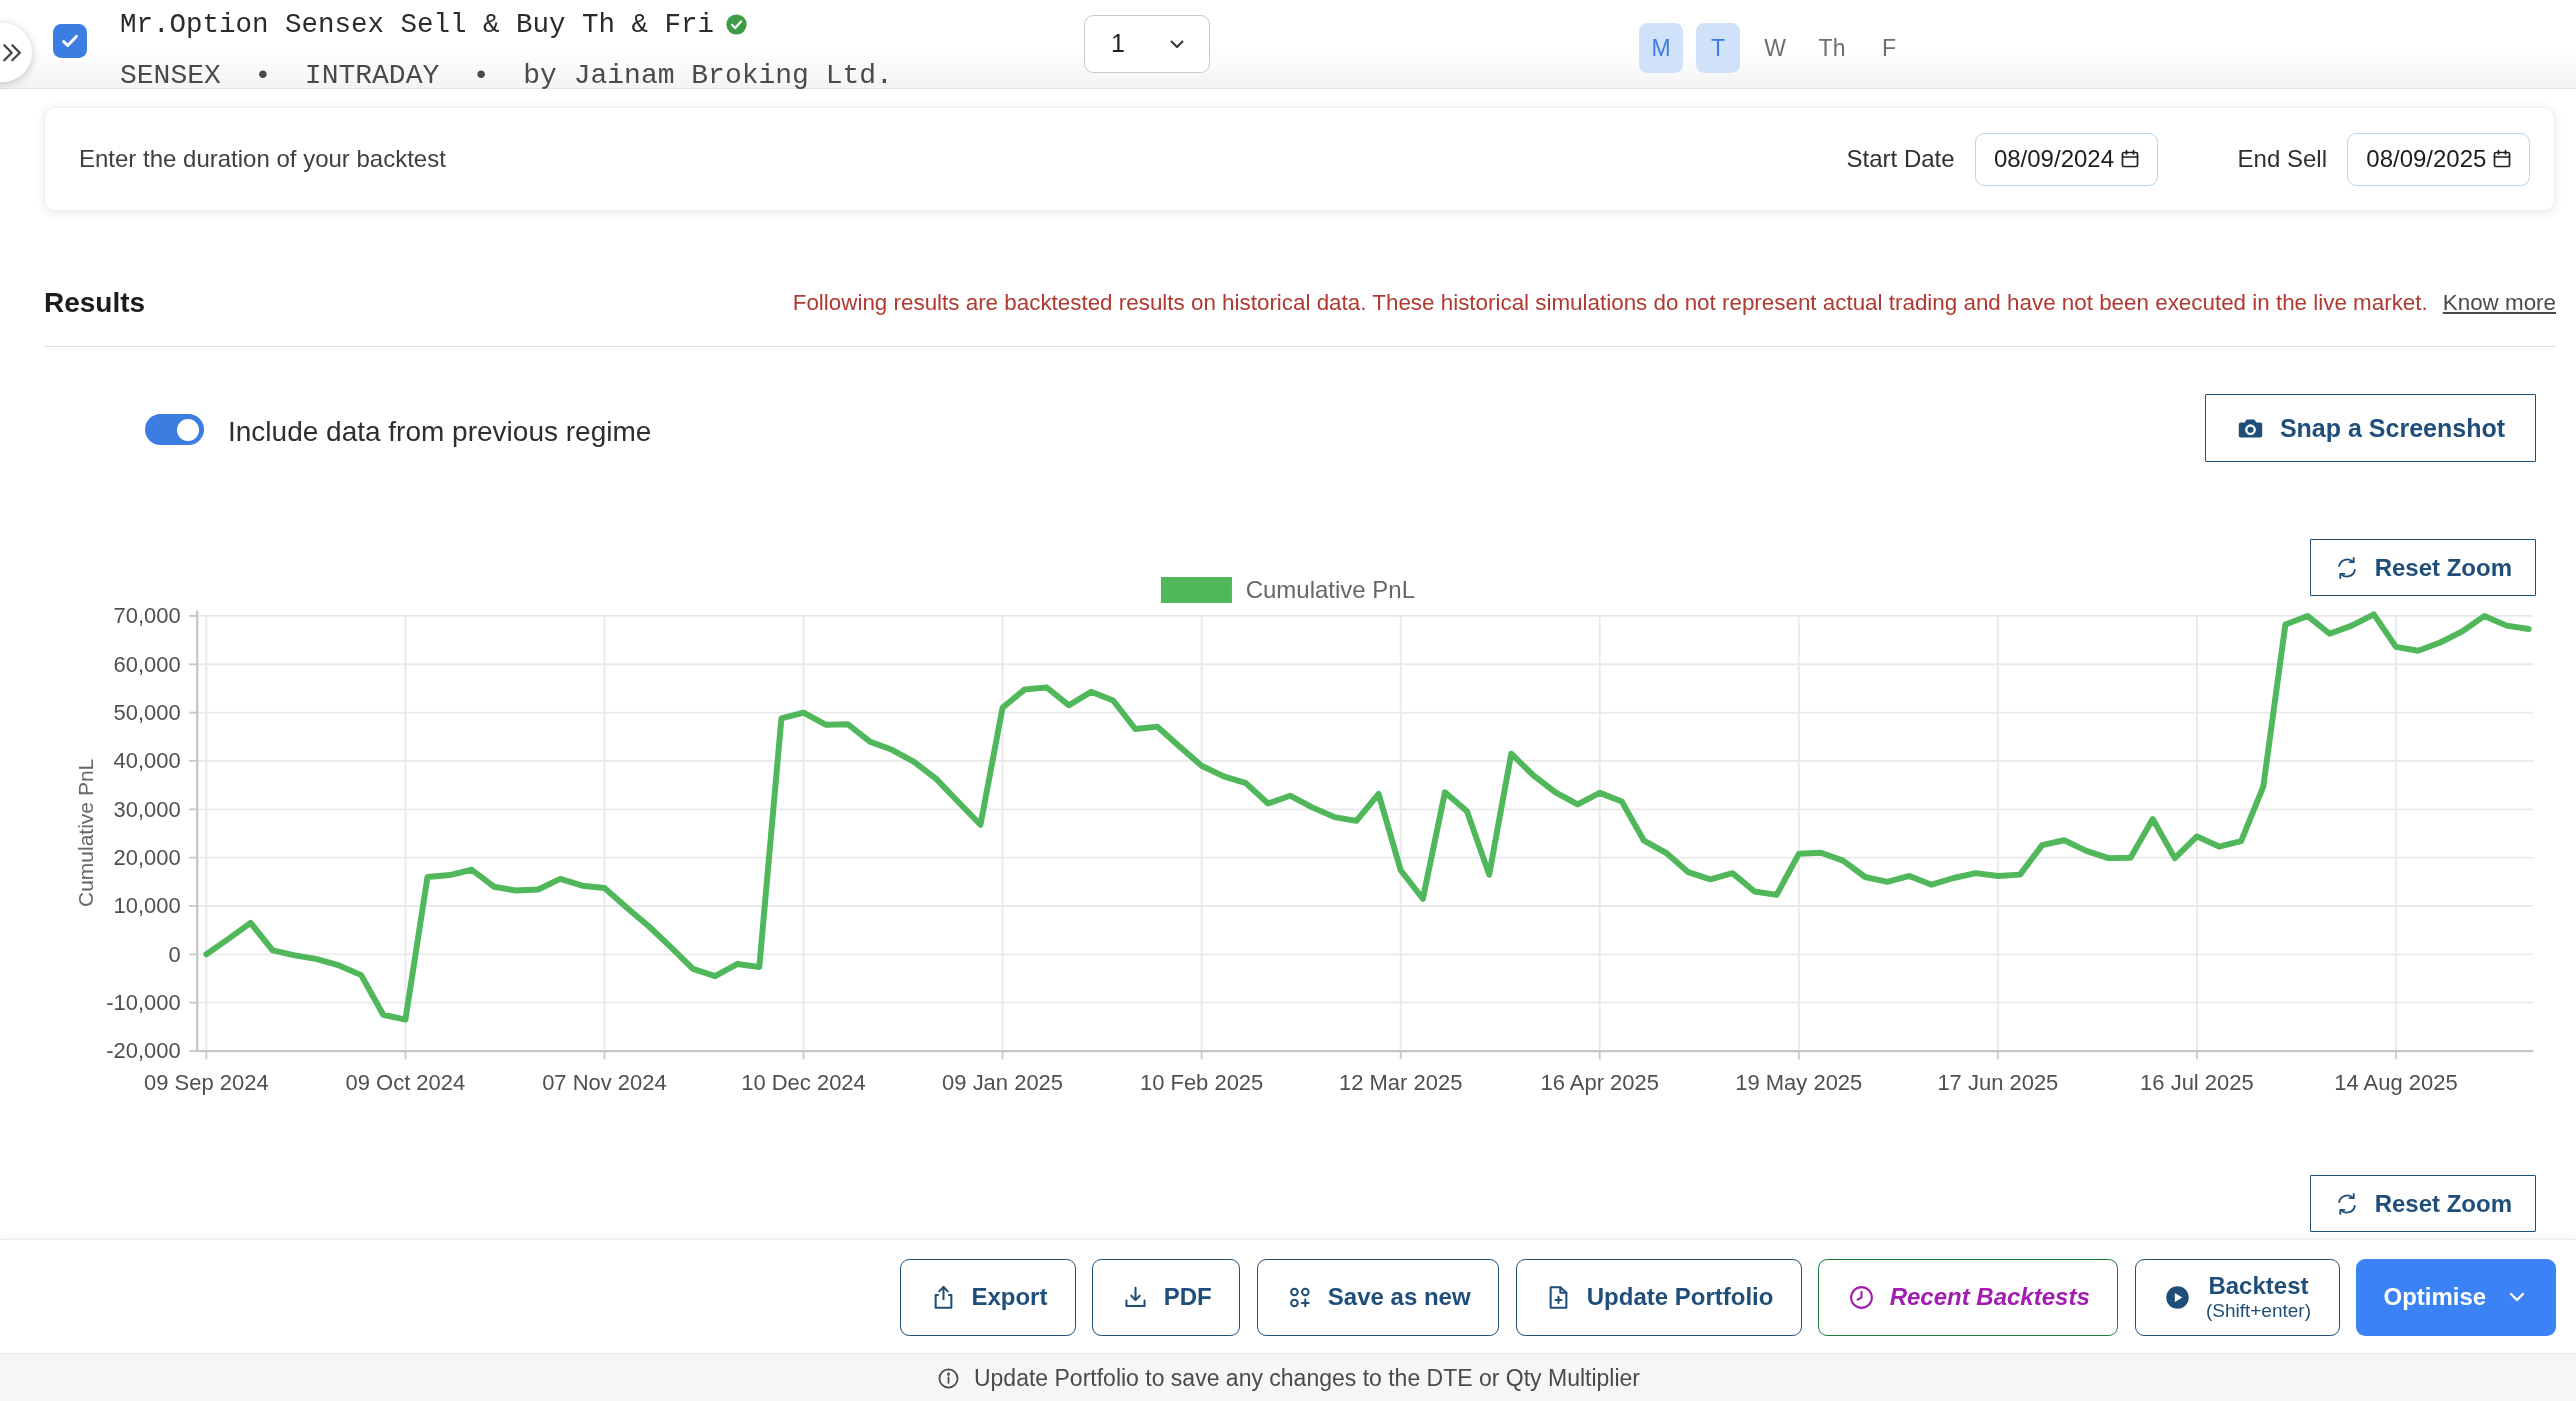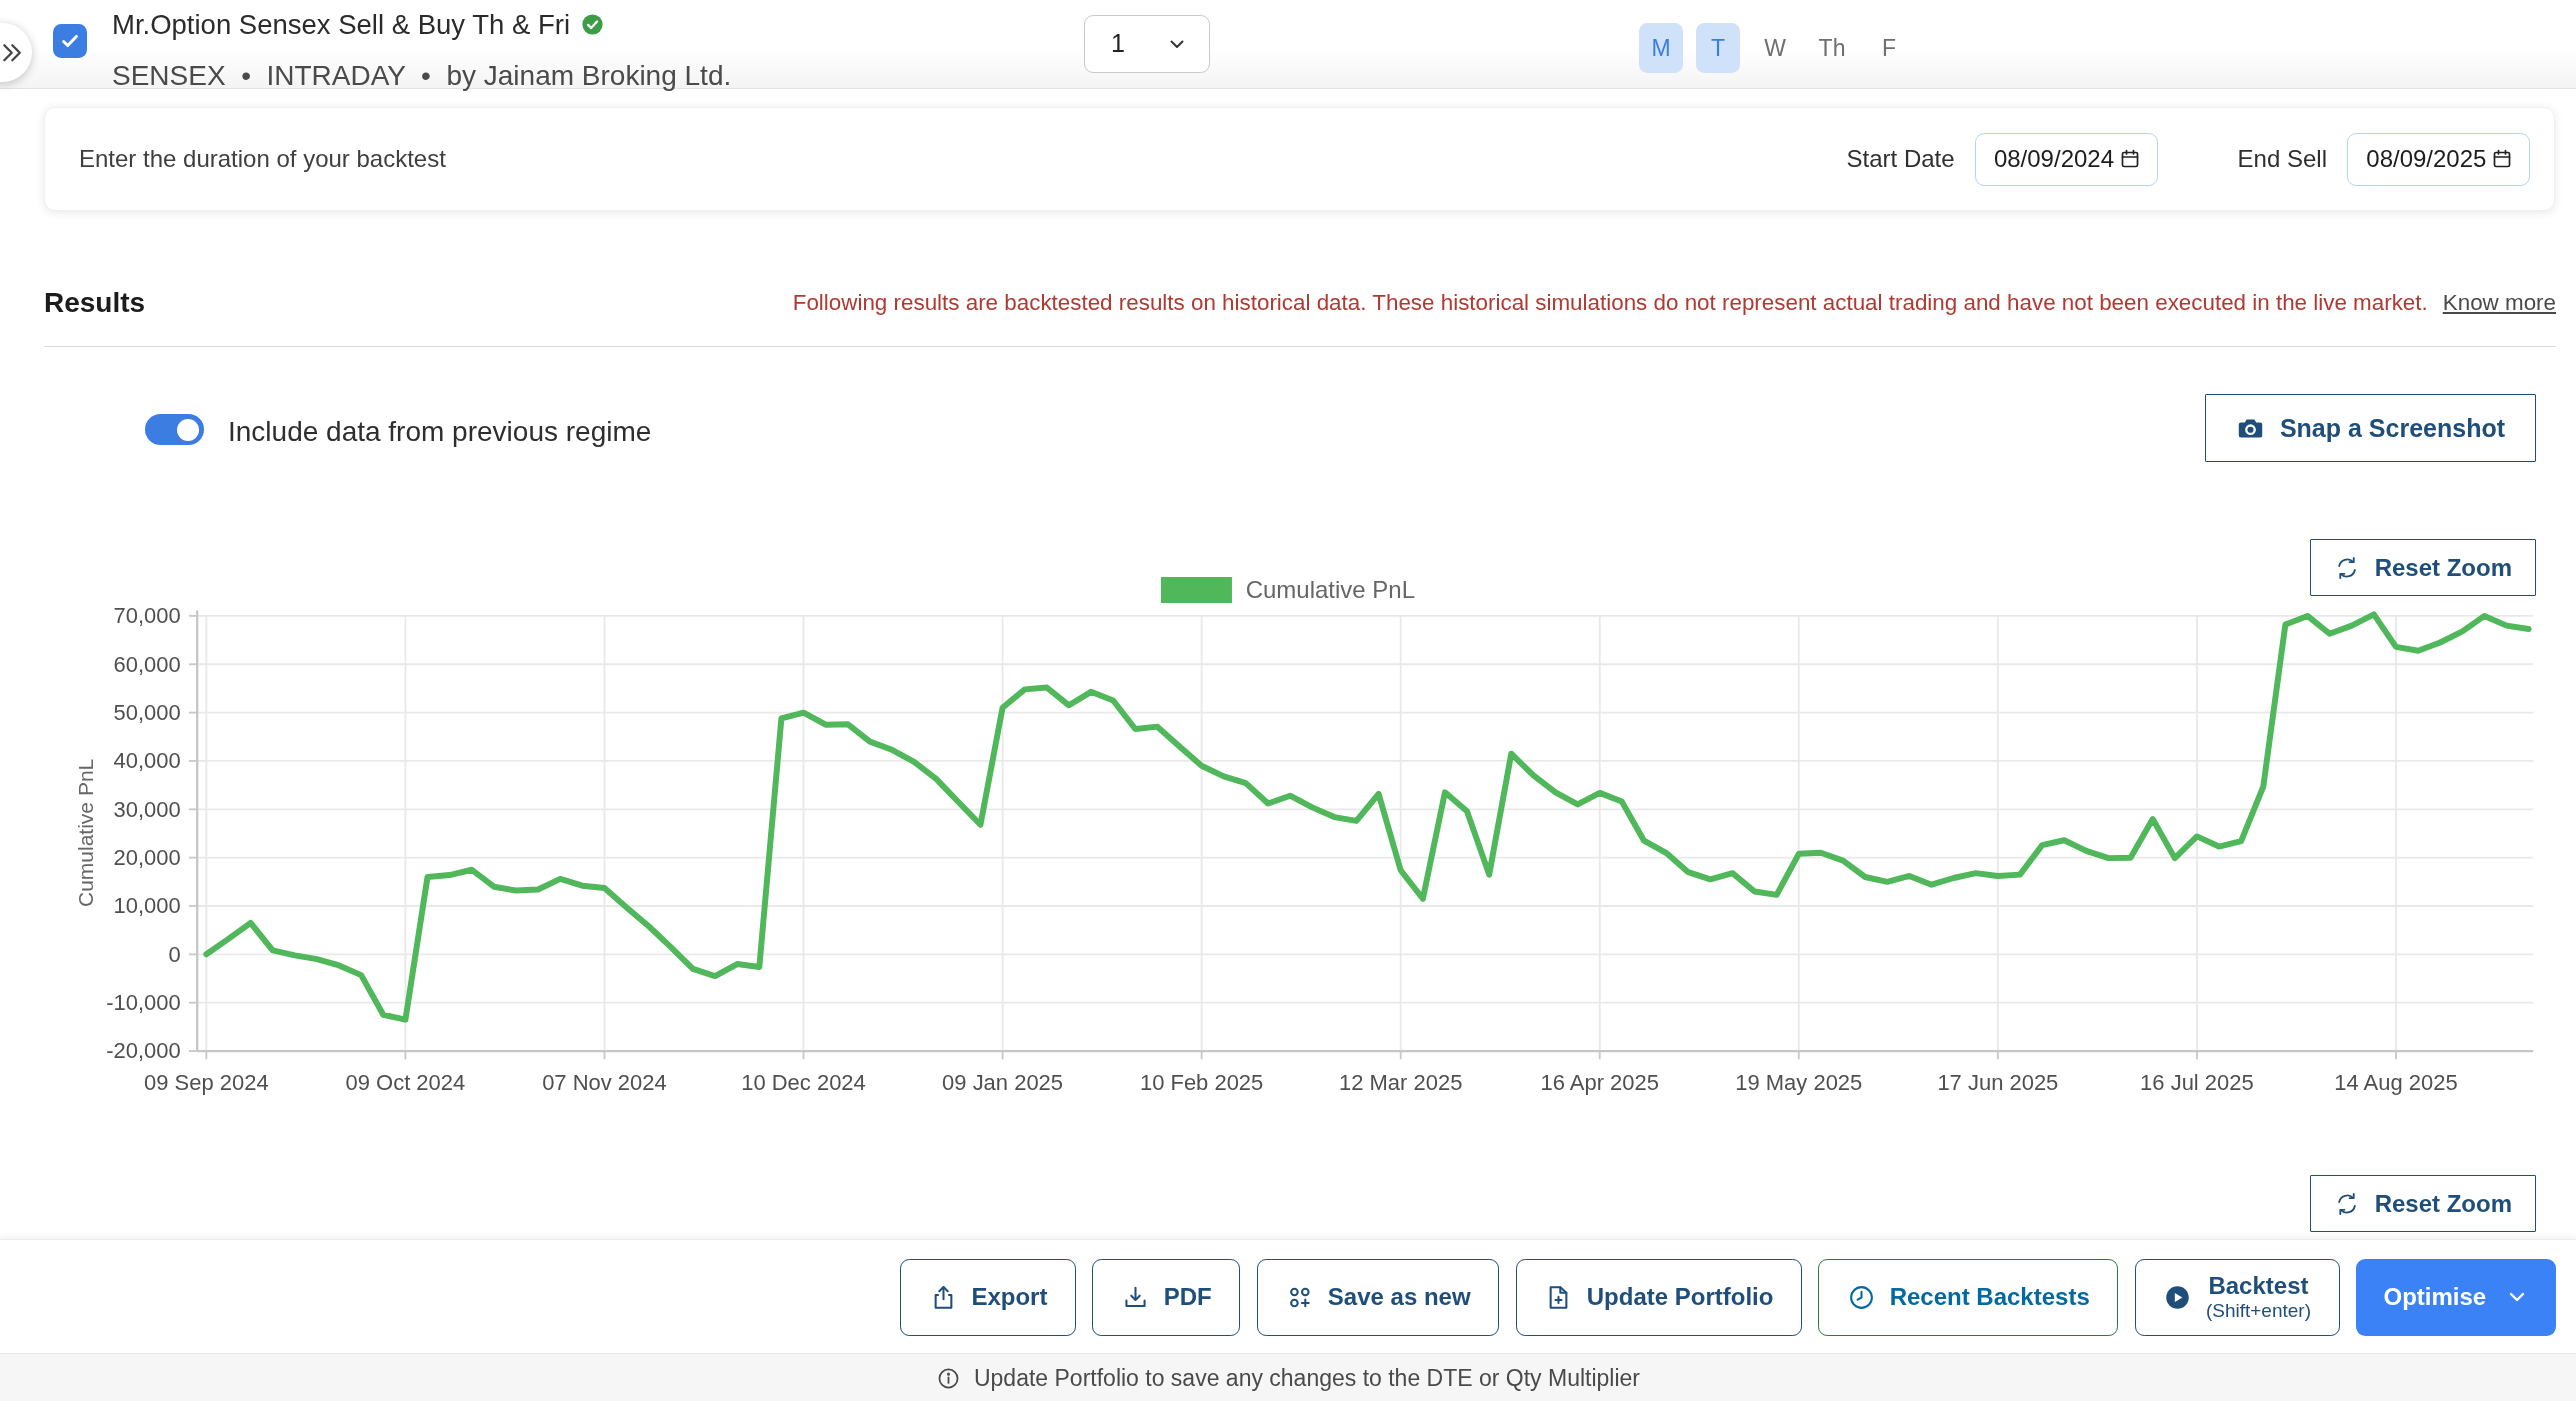--- a/index.html
+++ b/index.html
@@ -13,21 +13,21 @@
   
   #header{position:absolute;left:0;top:0;width:2576px;height:88px;
           background:linear-gradient(#ffffff 55%,#f4f4f4);border-bottom:0.9px solid #e3e3e3;}
   #expand-tab{position:absolute;left:-27.5px;top:23px;width:59px;height:59px;border-radius:50%;
           background:#fff;box-shadow:0 1.8px 9.2px rgba(0,0,0,.22);display:flex;align-items:center;
           justify-content:center;cursor:pointer;}
   #expand-tab .ic{width:27.5px;height:27.5px;color:#444;margin-left:20px;}
   #strategy-checkbox{position:absolute;left:53px;top:24px;width:34px;height:34px;border-radius:8.2px;
           background:#3b7de0;display:flex;align-items:center;justify-content:center;cursor:pointer;}
   #strategy-checkbox .ic{width:22px;height:22px;}
-  #title-block{position:absolute;left:112px;top:8.2px;}
+  #title-block{position:absolute;left:120px;top:8.2px;font-family:Liberation Mono, monospace;}
   #title-row{display:flex;align-items:center;gap:10px;}
   #page-title{font-size:27.5px;font-weight:500;color:#2b2b2b;line-height:33px;}
   #verified{width:25px;height:25px;}
   #page-subtitle{margin-top:19px;font-size:28px;color:#4a4a4a;white-space:pre;}
   #dte-select{position:absolute;left:1084px;top:14.7px;width:126px;height:58px;background:#fff;
           border:0.9px solid #c9c9c9;border-radius:9.2px;display:flex;align-items:center;
           justify-content:space-between;padding:0 20px 0 26px;box-sizing:border-box;cursor:pointer;}
   #dte-select .val{font-size:25px;color:#222;}
   #dte-select .ic{width:24px;height:24px;color:#333;}
   #weekday-group{position:absolute;left:1639px;top:23px;display:flex;gap:13px;}
@@ -92,21 +92,21 @@
 
   
   #toolbar{position:absolute;left:0;top:1239px;width:2576px;height:115px;background:#fff;
           border-top:0.9px solid #ececec;box-shadow:0 -2.7px 7.3px rgba(0,0,0,.05);display:flex;
           align-items:center;justify-content:flex-end;gap:16.5px;box-sizing:border-box;
           padding-right:20px;z-index:5;}
   .tbtn{display:flex;align-items:center;gap:13.7px;height:77px;padding:0 27.5px;border-radius:9.2px;
           font-size:24px;font-weight:600;background:#fff;cursor:pointer;
           font-family:"Liberation Sans",sans-serif;}
   .tbtn.outline-navy{border:1.4px solid #1e4e79;color:#1e4e79;}
-  .tbtn.outline-green{border:1.4px solid #1e7e3c;color:#0369a1;}
+  .tbtn.outline-green{border:1.4px solid #1e7e3c;color:#a21caf;font-style:italic;}
   .tbtn.solid-blue{border:none;background:#3b82f6;color:#fff;padding:0 27.5px;gap:18.3px;}
   .tbtn .icn{width:29px;height:29px;display:inline-flex;}
   .tbtn .icn svg{width:100%;height:100%;stroke:currentColor;fill:none;stroke-width:1.7;
           stroke-linecap:round;stroke-linejoin:round;}
   .tbtn .tlbl{display:flex;flex-direction:column;align-items:center;line-height:1.15;}
   .tbtn .tlbl .sub{font-size:19px;font-weight:400;}
   .tbtn.solid-blue .icn{width:24px;height:24px;}
 
   
   #footer{position:absolute;left:0;top:1353px;width:2576px;height:49px;background:#f6f6f6;

